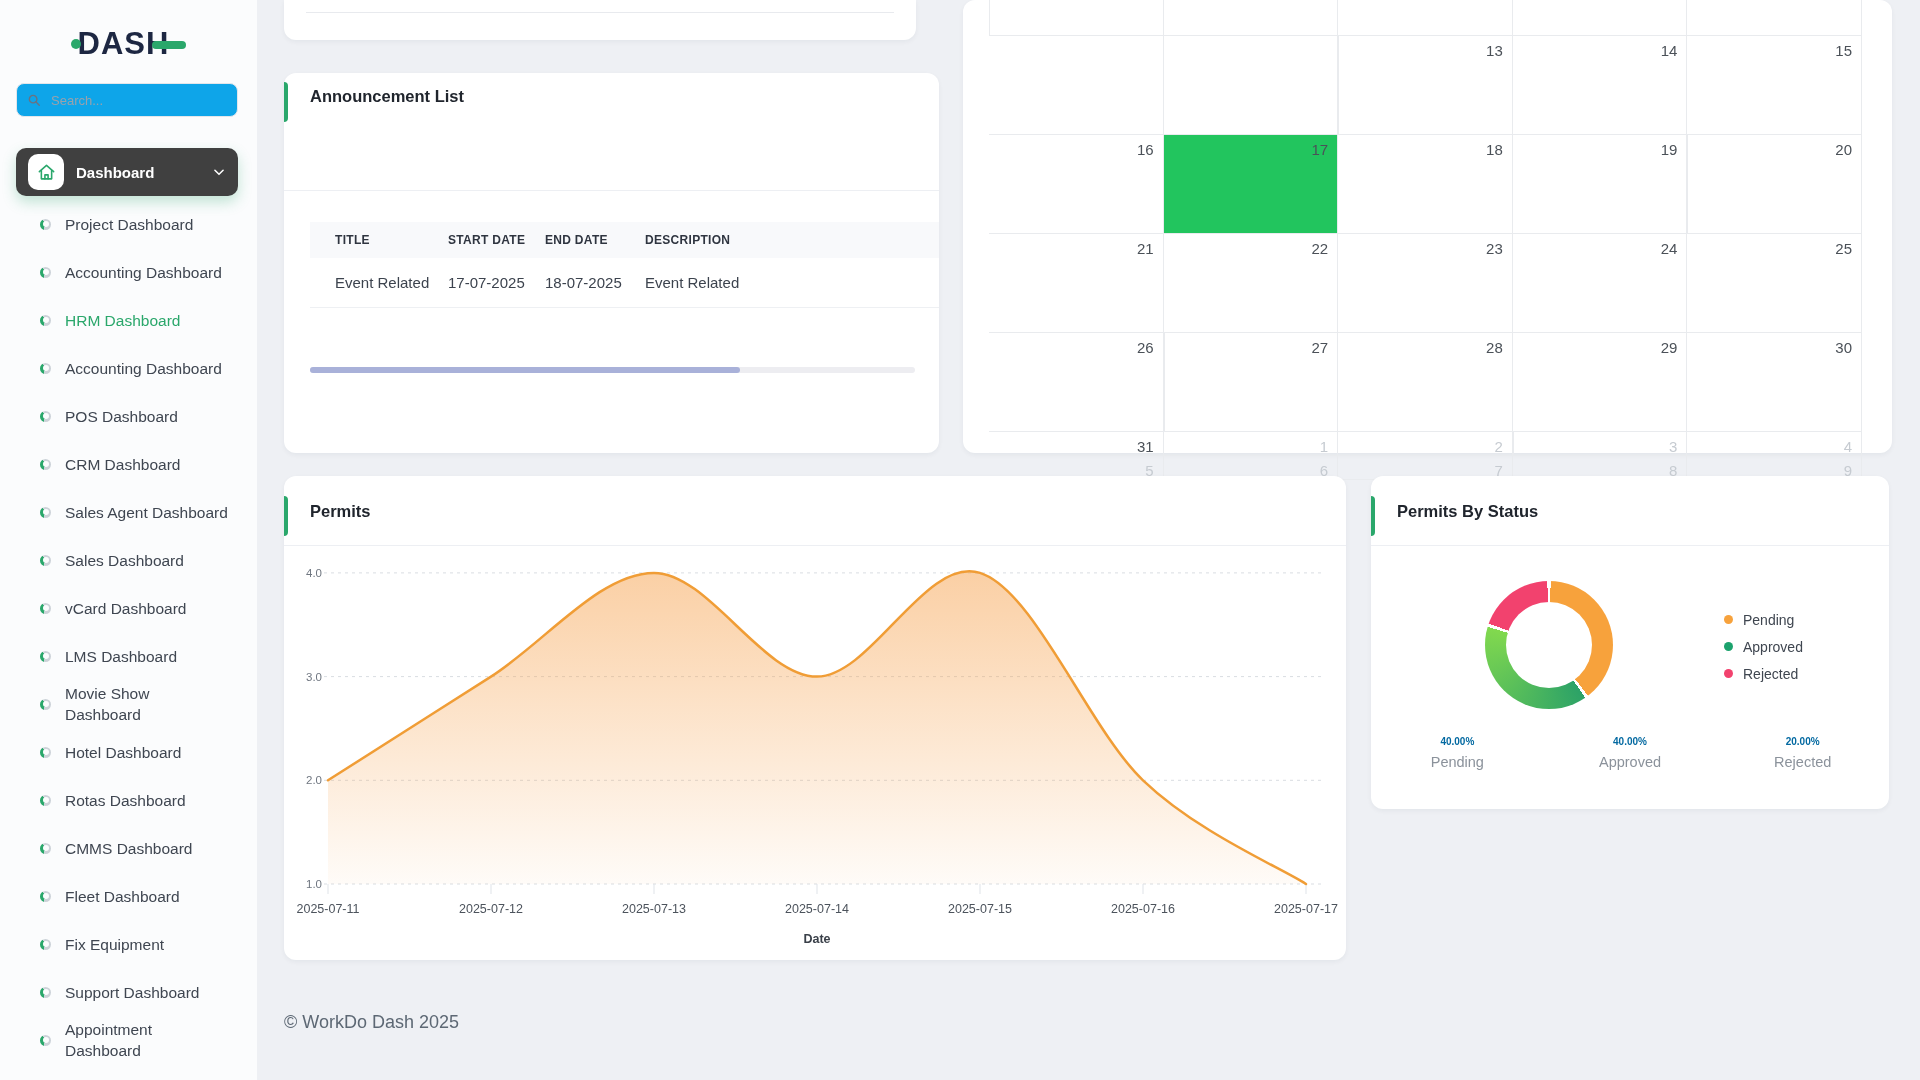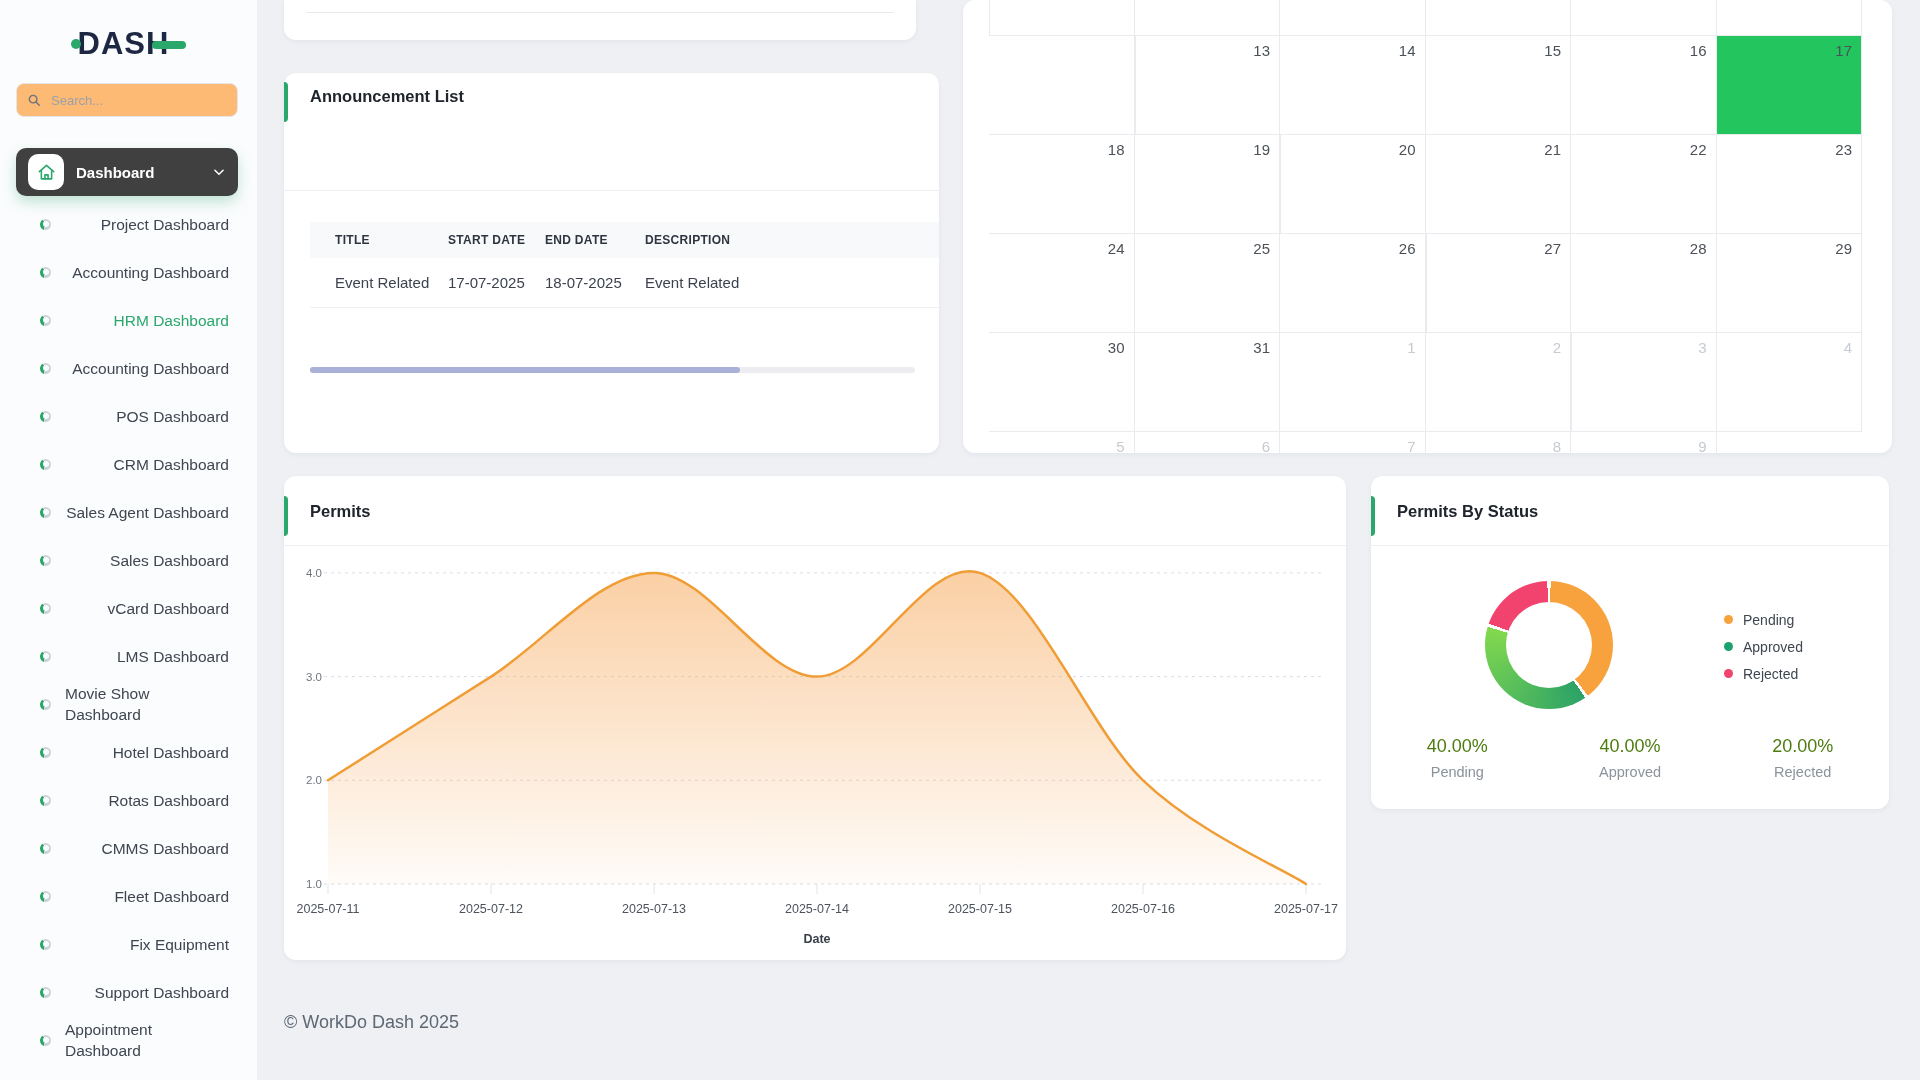--- a/index.html
+++ b/index.html
@@ -6,32 +6,32 @@
   .stage{position:relative;width:1920px;height:1080px;background:#eef0f4;overflow:hidden;
          font-family:"Liberation Sans",sans-serif;color:#3f4651;}
 
   
   .sidebar{position:absolute;left:0;top:0;width:257px;height:1080px;background:#fbfcfd;}
   .logo{position:absolute;left:0;top:28px;width:100%;display:flex;align-items:center;justify-content:center;}
   .logo-dot{width:10px;height:10px;border-radius:50%;background:#2aa76b;margin-right:-3px;position:relative;z-index:2;}
   .logo-text{font-size:31px;font-weight:800;color:#1d2742;letter-spacing:1px;line-height:1;}
   .logo-bar{width:34px;height:8px;border-radius:4px;background:#2aa76b;margin-left:-17px;margin-top:3px;position:relative;z-index:2;}
   .search{position:absolute;left:16px;top:83px;width:222px;height:34px;border:1px solid #e3e6eb;border-radius:8px;
-          background:#fdba74;display:flex;align-items:center;padding:0 10px;box-sizing:border-box;gap:8px;}
+          background:#0ea5e9;display:flex;align-items:center;padding:0 10px;box-sizing:border-box;gap:8px;}
   .search input{border:none;outline:none;background:transparent;font-family:"Liberation Sans",sans-serif;
           font-size:13px;color:#434a54;width:100%;}
   .search input::placeholder{color:#9aa1ab;}
   .active-pill{position:absolute;left:16px;top:148px;width:222px;height:48px;background:#404040;border-radius:10px;
           display:flex;align-items:center;padding:0 12px;box-sizing:border-box;gap:12px;cursor:pointer;
           box-shadow:0 6px 14px rgba(42,167,107,.28);}
   .home-box{width:36px;height:36px;background:#fff;border-radius:10px;display:flex;align-items:center;justify-content:center;flex:0 0 auto;}
   .pill-label{color:#fff;font-weight:700;font-size:15px;flex:1;}
   .menu{position:absolute;left:0;top:200px;width:257px;}
   .menu-item{min-height:48px;display:flex;align-items:center;padding:0 28px 0 40px;gap:14px;font-size:15.5px;
-          color:#3f4651;cursor:pointer;box-sizing:border-box;justify-content:space-between;}
+          color:#3f4651;cursor:pointer;box-sizing:border-box;}
   .menu-item .label{line-height:21px;}
   .mi-icon{position:relative;width:11px;height:11px;border-radius:50%;flex:0 0 auto;
           background:conic-gradient(from 200deg,#2aa76b 0 130deg,#ccd2d8 130deg 360deg);}
   .mi-icon::after{content:"";position:absolute;inset:2.5px;background:#fbfcfd;border-radius:50%;}
   .menu-item.active{color:#2aa76b;}
 
   
   .card{position:absolute;background:#fff;border-radius:12px;box-shadow:0 2px 5px rgba(25,30,55,.05);}
   .accent{position:absolute;left:0;width:4px;height:40px;background:#2aa76b;border-radius:0 4px 4px 0;}
   .card-title{position:absolute;left:26px;font-size:16.5px;font-weight:700;color:#20252d;}
@@ -47,42 +47,42 @@
   table.ann col.c1{width:138px}table.ann col.c2{width:97px}table.ann col.c3{width:100px}table.ann col.c4{width:458px}
   table.ann th{background:#f8f9fb;font-size:12px;font-weight:700;color:#2f3540;text-align:left;height:36px;padding:0;letter-spacing:.3px;}
   table.ann td{height:49px;padding:0;border-bottom:1px solid #eef0f3;}
   table.ann th:first-child,table.ann td:first-child{padding-left:25px;}
   .hscroll-track{position:absolute;left:26px;top:294px;width:605px;height:6px;border-radius:3px;background:#ededf1;}
   .hscroll-thumb{position:absolute;left:0;top:0;width:430px;height:6px;border-radius:3px;background:#a9b1d9;cursor:pointer;}
 
   
   .card-cal{left:963px;top:0;width:929px;height:453px;}
   .cal{position:absolute;left:26px;top:0;width:873px;height:432px;display:grid;
-       grid-template-columns:repeat(6,1fr);grid-template-rows:36px repeat(4,99px);}
+       grid-template-columns:repeat(5,1fr);grid-template-rows:36px repeat(4,99px);}
   .cal-cell{border-right:1px solid #e9ebee;border-bottom:1px solid #e9ebee;font-size:15px;color:#4b5158;
        text-align:right;padding:6px 9px 0 0;box-sizing:border-box;cursor:pointer;}
   .cal-cell:nth-child(7n+1){border-left:1px solid #e9ebee;}
   .cal-cell.muted{color:#c6cbd1;}
   .cal-cell.hl{background:#22c55e;}
 
   
   .card-permits{left:284px;top:476px;width:1062px;height:484px;}
   .chart-svg{position:absolute;left:0;top:69px;}
 
   
   .card-status{left:1371px;top:476px;width:518px;height:333px;}
   .donut{position:absolute;left:114px;top:105px;width:128px;height:128px;border-radius:50%;}
   .donut::after{content:"";position:absolute;inset:21px;background:#fff;border-radius:50%;}
   .legend{position:absolute;left:353px;top:130px;}
   .legend-item{display:flex;align-items:center;gap:10px;height:27px;cursor:pointer;}
   .legend-dot{width:9px;height:9px;border-radius:50%;flex:0 0 auto;}
   .legend-label{font-size:14px;color:#3f4650;}
   .stats{position:absolute;left:0;top:260px;width:518px;display:flex;}
   .stat{flex:1;text-align:center;}
-  .stat .pct{font-size:18px;font-weight:400;color:#4d7c0f;}
+  .stat .pct{font-size:10px;font-weight:700;color:#0369a1;}
   .stat .lbl{margin-top:7px;font-size:14.5px;color:#8b929b;}
 
   .footer{position:absolute;left:284px;top:1012px;font-size:18px;color:#5d6874;}
 </style>
 </head>
 <body>
 
 <div class="stage">
 
   <div class="sidebar">

